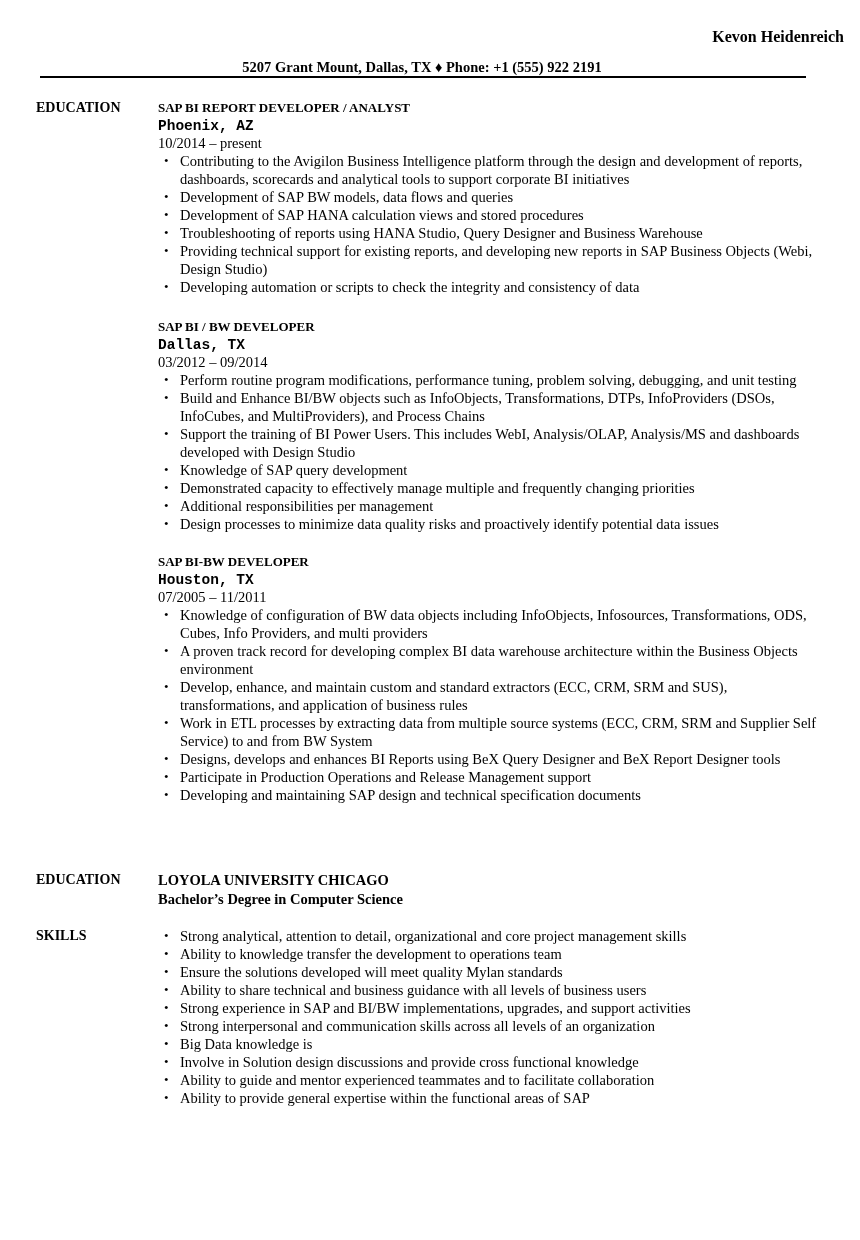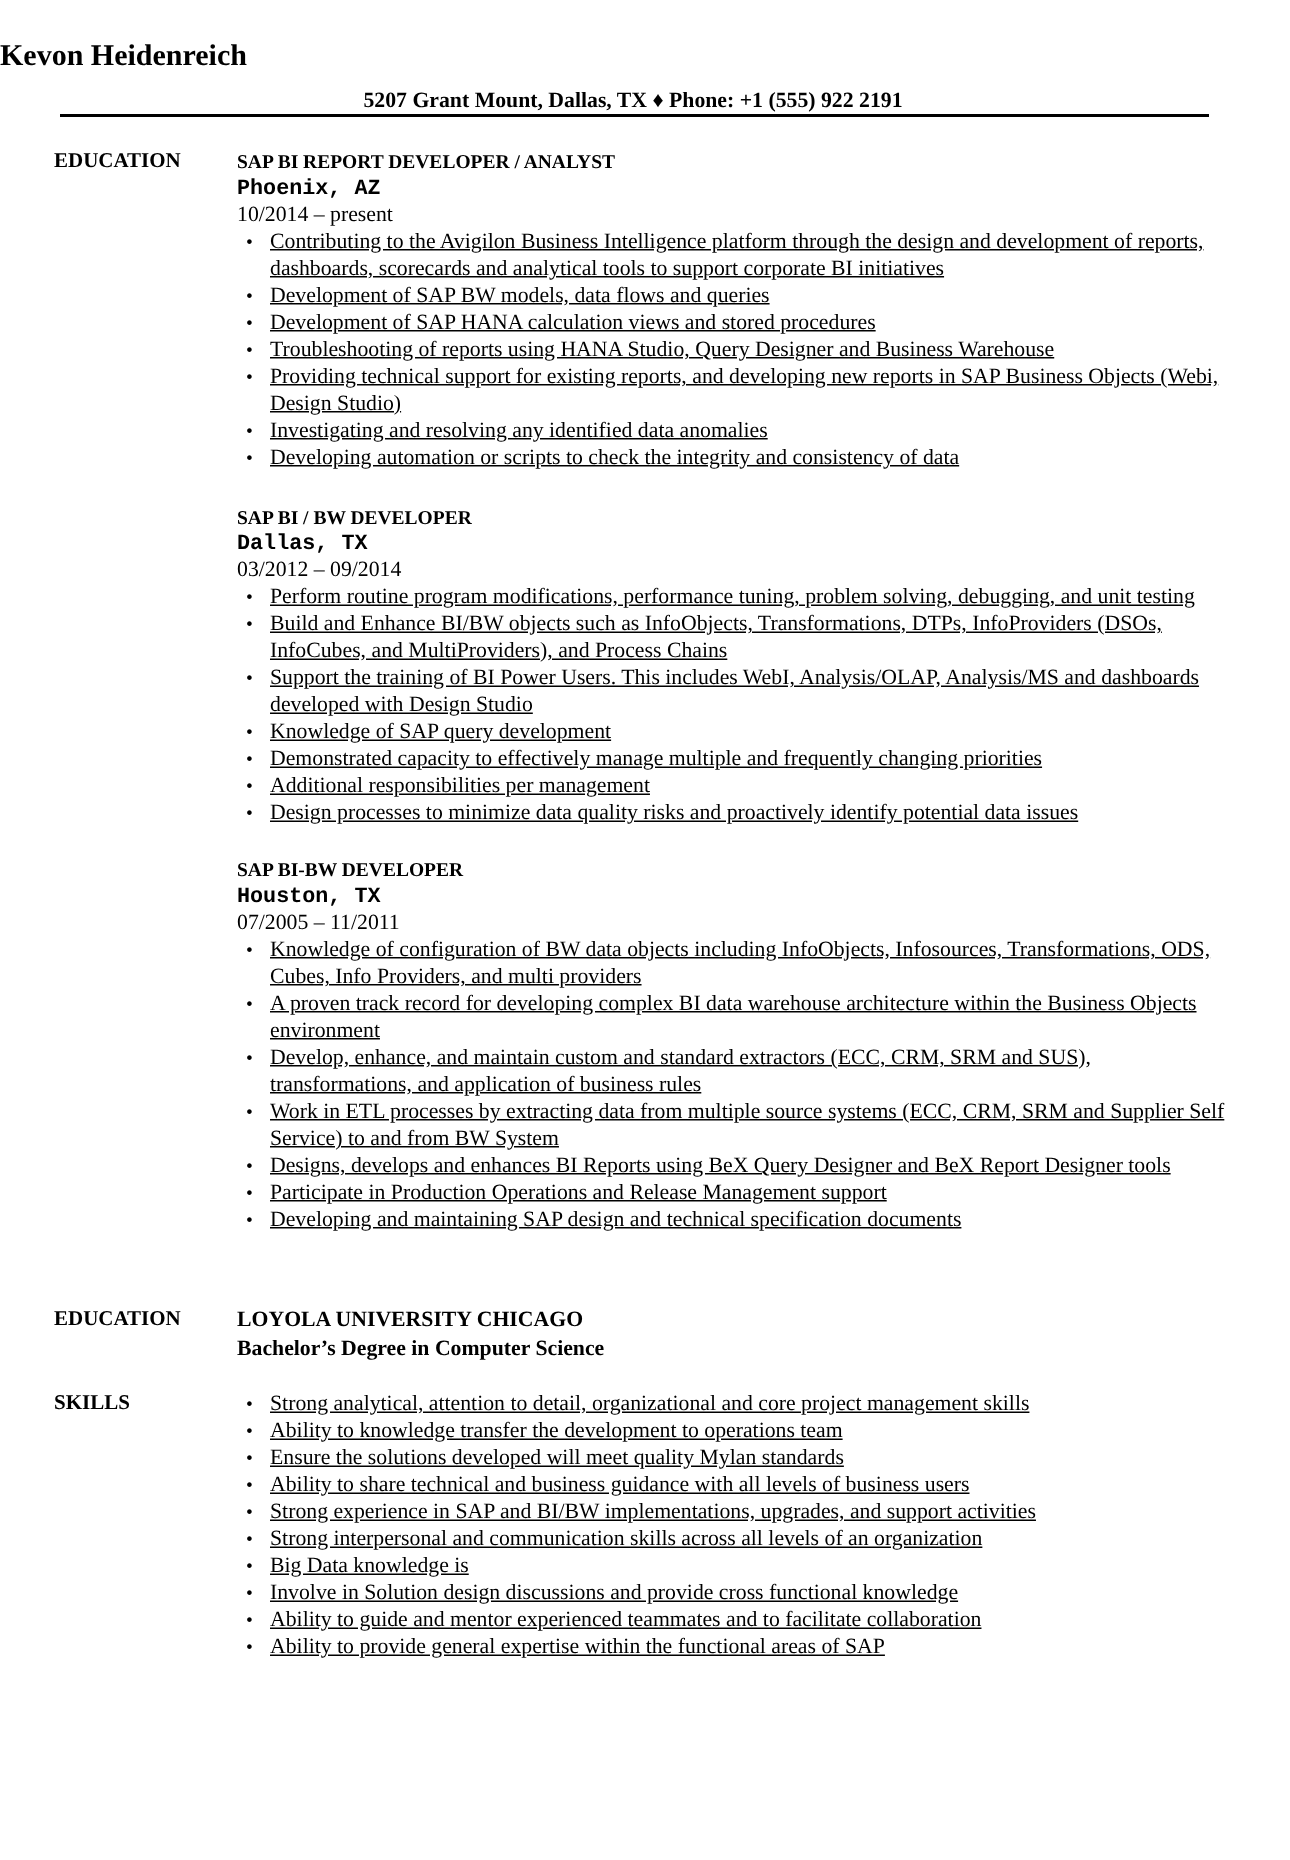--- a/index.html
+++ b/index.html
@@ -19,23 +19,23 @@
       position: absolute;
       left: 0;
       top: 0;
       width: 860px;
     }
     .name {
       position: absolute;
       top: 26px;
       left: 0;
       width: 844px;
-      text-align: left;
-      font-weight: bold;
-      font-size: 20px;
+      text-align: right;
+      font-weight: bold;
+      font-size: 16px;
       line-height: 22px;
     }
     .contact {
       position: absolute;
       top: 58px;
       left: 0;
       width: 844px;
       text-align: center;
       font-weight: bold;
       font-size: 14.5px;
@@ -89,21 +89,20 @@
     ul.bullets {
       list-style: none;
       margin: 0;
       padding: 0;
     }
     ul.bullets li {
       position: relative;
       padding-left: 22px;
       font-size: 14.5px;
       line-height: 18px;
-      text-decoration: underline;
     }
     ul.bullets li::before {
       content: "\2022";
       position: absolute;
       left: 6px;
       top: 0;
       font-size: 13px;
     }
     .edu-school {
       font-weight: bold;
@@ -132,21 +131,20 @@
       <div class="job" style="margin-bottom:22px;">
         <div class="job-title">SAP BI REPORT DEVELOPER / ANALYST</div>
         <div class="job-location">Phoenix, AZ</div>
         <div class="job-dates">10/2014 – present</div>
         <ul class="bullets">
           <li>Contributing to the Avigilon Business Intelligence platform through the design and development of reports, dashboards, scorecards and analytical tools to support corporate BI initiatives</li>
           <li>Development of SAP BW models, data flows and queries</li>
           <li>Development of SAP HANA calculation views and stored procedures</li>
           <li>Troubleshooting of reports using HANA Studio, Query Designer and Business Warehouse</li>
           <li>Providing technical support for existing reports, and developing new reports in SAP Business Objects (Webi, Design Studio)</li>
-          <li>Investigating and resolving any identified data anomalies</li>
           <li>Developing automation or scripts to check the integrity and consistency of data</li>
         </ul>
       </div>
 
       <div class="job" style="">
         <div class="job-title">SAP BI / BW DEVELOPER</div>
         <div class="job-location">Dallas, TX</div>
         <div class="job-dates">03/2012 – 09/2014</div>
         <ul class="bullets">
           <li>Perform routine program modifications, performance tuning, problem solving, debugging, and unit testing</li>

